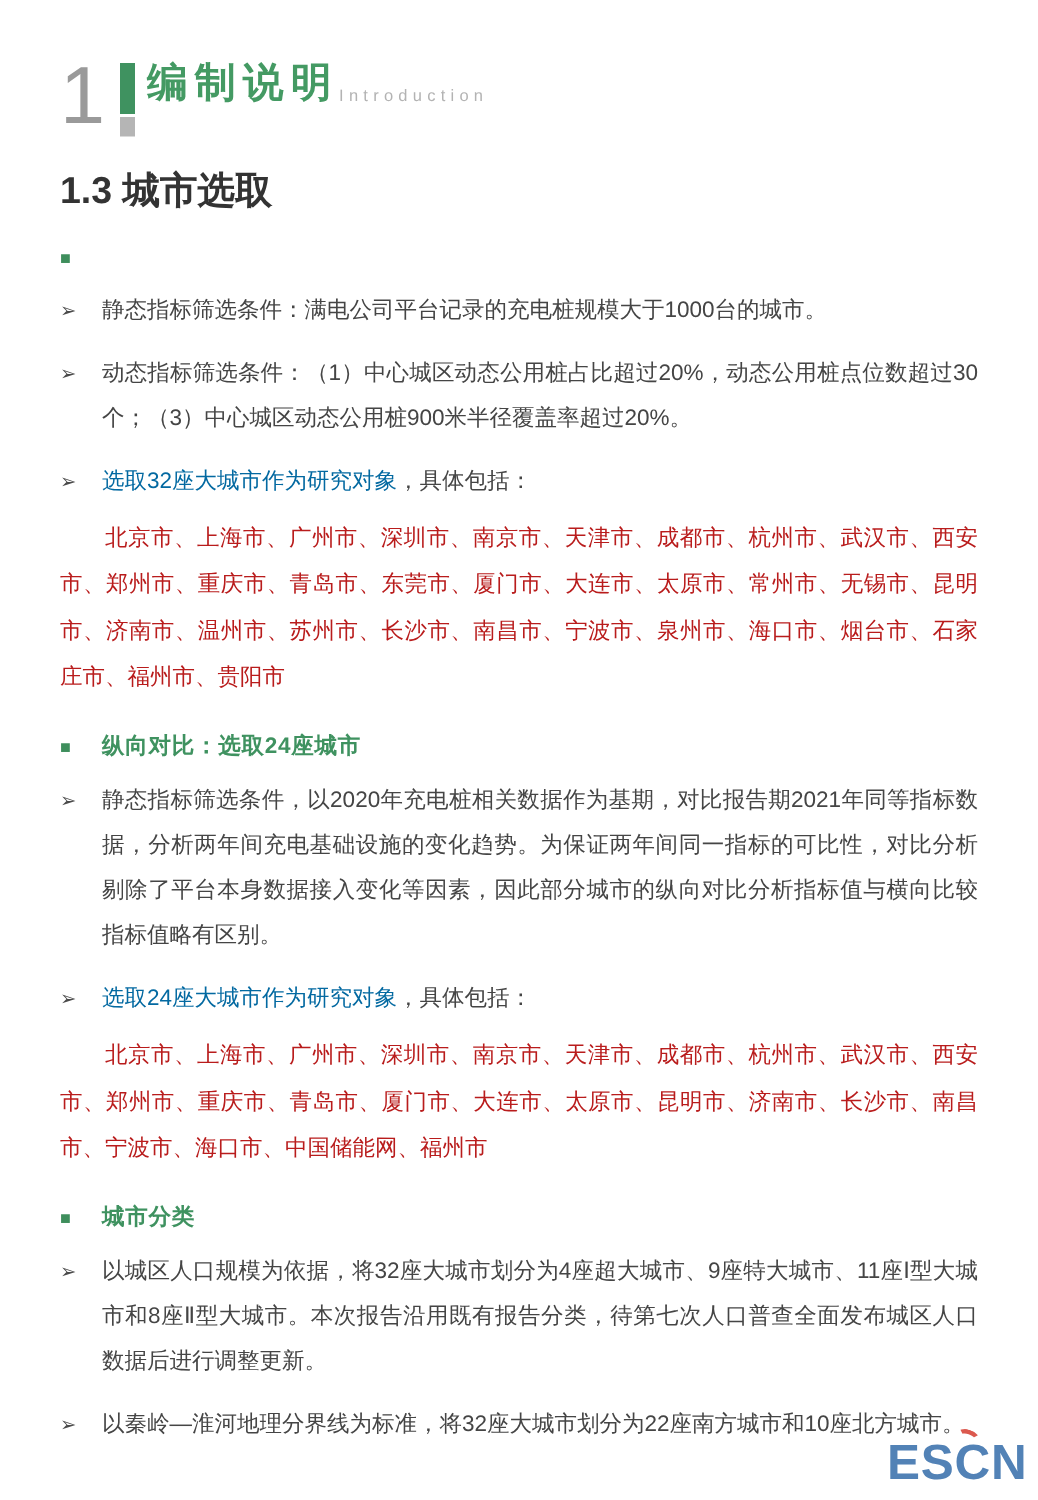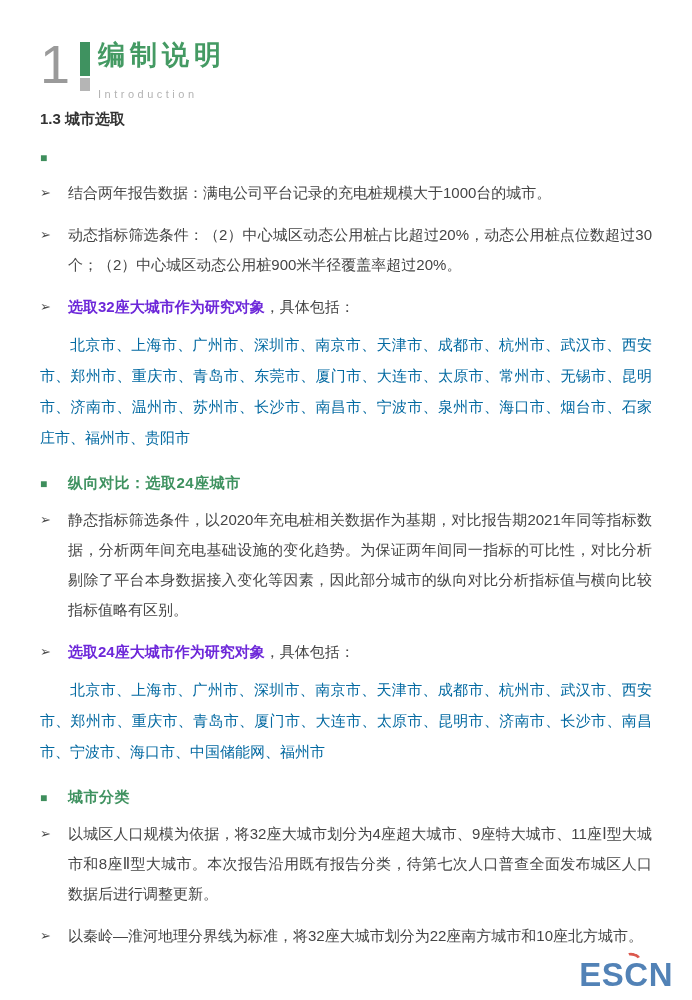--- a/index.html
+++ b/index.html
@@ -14,33 +14,33 @@
 
   
   .chapter-header { display: flex; align-items: flex-start; height: 60px; }
   .chapter-number {
     font-size: 54px; line-height: 56px; font-weight: 400;
     color: #9a9a9a; letter-spacing: 0;
   }
   .chapter-bar { display: flex; flex-direction: column; margin: 6px 8px 0 10px; }
   .bar-green { width: 10px; height: 34px; background: #3f9260; }
   .bar-gray  { width: 10px; height: 13px; background: #b5b5b5; margin-top: 2px; }
-  .chapter-titles { display: flex; flex-direction: column; margin-top: 4px; }
+  .chapter-titles { display: flex; flex-direction: row; margin-top: 4px; }
   .chapter-title {
     font-size: 27px; font-weight: 700; color: #449a63;
     letter-spacing: 5px; line-height: 30px;
   }
   .chapter-subtitle {
     font-size: 11px; color: #b3b3b3; letter-spacing: 3.5px;
     margin-top: 18px; font-weight: 400;
   }
 
   
   .section-title {
-    margin-top: 14px; font-size: 15px; font-weight: 700; color: #333333;
+    margin-top: 14px; font-size: 25px; font-weight: 700; color: #333333;
   }
 
   
   .subheading { display: flex; align-items: center; margin-top: 21px; }
   .subheading .sq {
     font-size: 12px; color: #3e8e5c; line-height: 16px; width: 28px;
   }
   .subheading .subheading-text {
     font-size: 15px; font-weight: 700; color: #3f9260; letter-spacing: 0.5px;
   }
@@ -48,31 +48,31 @@
   
   .bullet { display: flex; align-items: flex-start; margin-top: 12px; }
   .bullet .arrow {
     width: 28px; flex: 0 0 28px; font-size: 13px; color: #4a4a4a;
     line-height: 30px;
   }
   .bullet p {
     flex: 1; font-size: 15px; line-height: 30px; color: #454545;
     text-align: justify;
   }
-  .bullet p b { font-weight: 700; color: #6d28d9; }
+  .bullet p b { font-weight: 400; color: #0369a1; }
 
   
   .cities {
-    margin-top: 7px; font-size: 15px; line-height: 31px; color: #0369a1;
+    margin-top: 7px; font-size: 15px; line-height: 31px; color: #b91c1c;
     text-indent: 2em; text-align: justify;
   }
 
   
   .footer-logo {
-    position: absolute; right: 19px; bottom: 6px;
+    position: absolute; right: 7px; bottom: 6px;
     display: flex; align-items: center; opacity: 0.92;
   }
   .logo-en {
     font-size: 33px; font-weight: 700; color: #4478b0; letter-spacing: 0.5px;
     display: flex; align-items: baseline;
   }
   .logo-c-wrap { position: relative; display: inline-block; }
   .c-accent {
     position: absolute; top: -3px; left: 1px;
     width: 16px; height: 11px;
@@ -103,26 +103,26 @@
   </header>
 
   <h2 class="section-title">1.3 城市选取</h2>
 
   <div class="subheading">
     <span class="sq">■</span>
   </div>
 
   <div class="bullet">
     <span class="arrow">➢</span>
-    <p>结合两年报告数据：满电公司平台记录的充电桩规模大于1000台的城市。</p>
+    <p>静态指标筛选条件：满电公司平台记录的充电桩规模大于1000台的城市。</p>
   </div>
 
   <div class="bullet">
     <span class="arrow">➢</span>
-    <p>动态指标筛选条件：（2）中心城区动态公用桩占比超过20%，动态公用桩点位数超过30个；（2）中心城区动态公用桩900米半径覆盖率超过20%。</p>
+    <p>动态指标筛选条件：（1）中心城区动态公用桩占比超过20%，动态公用桩点位数超过30个；（3）中心城区动态公用桩900米半径覆盖率超过20%。</p>
   </div>
 
   <div class="bullet">
     <span class="arrow">➢</span>
     <p><b>选取32座大城市作为研究对象</b><span>，具体包括：</span></p>
   </div>
 
   <p class="cities">北京市、上海市、广州市、深圳市、南京市、天津市、成都市、杭州市、武汉市、西安市、郑州市、重庆市、青岛市、东莞市、厦门市、大连市、太原市、常州市、无锡市、昆明市、济南市、温州市、苏州市、长沙市、南昌市、宁波市、泉州市、海口市、烟台市、石家庄市、福州市、贵阳市</p>
 
   <div class="subheading">

